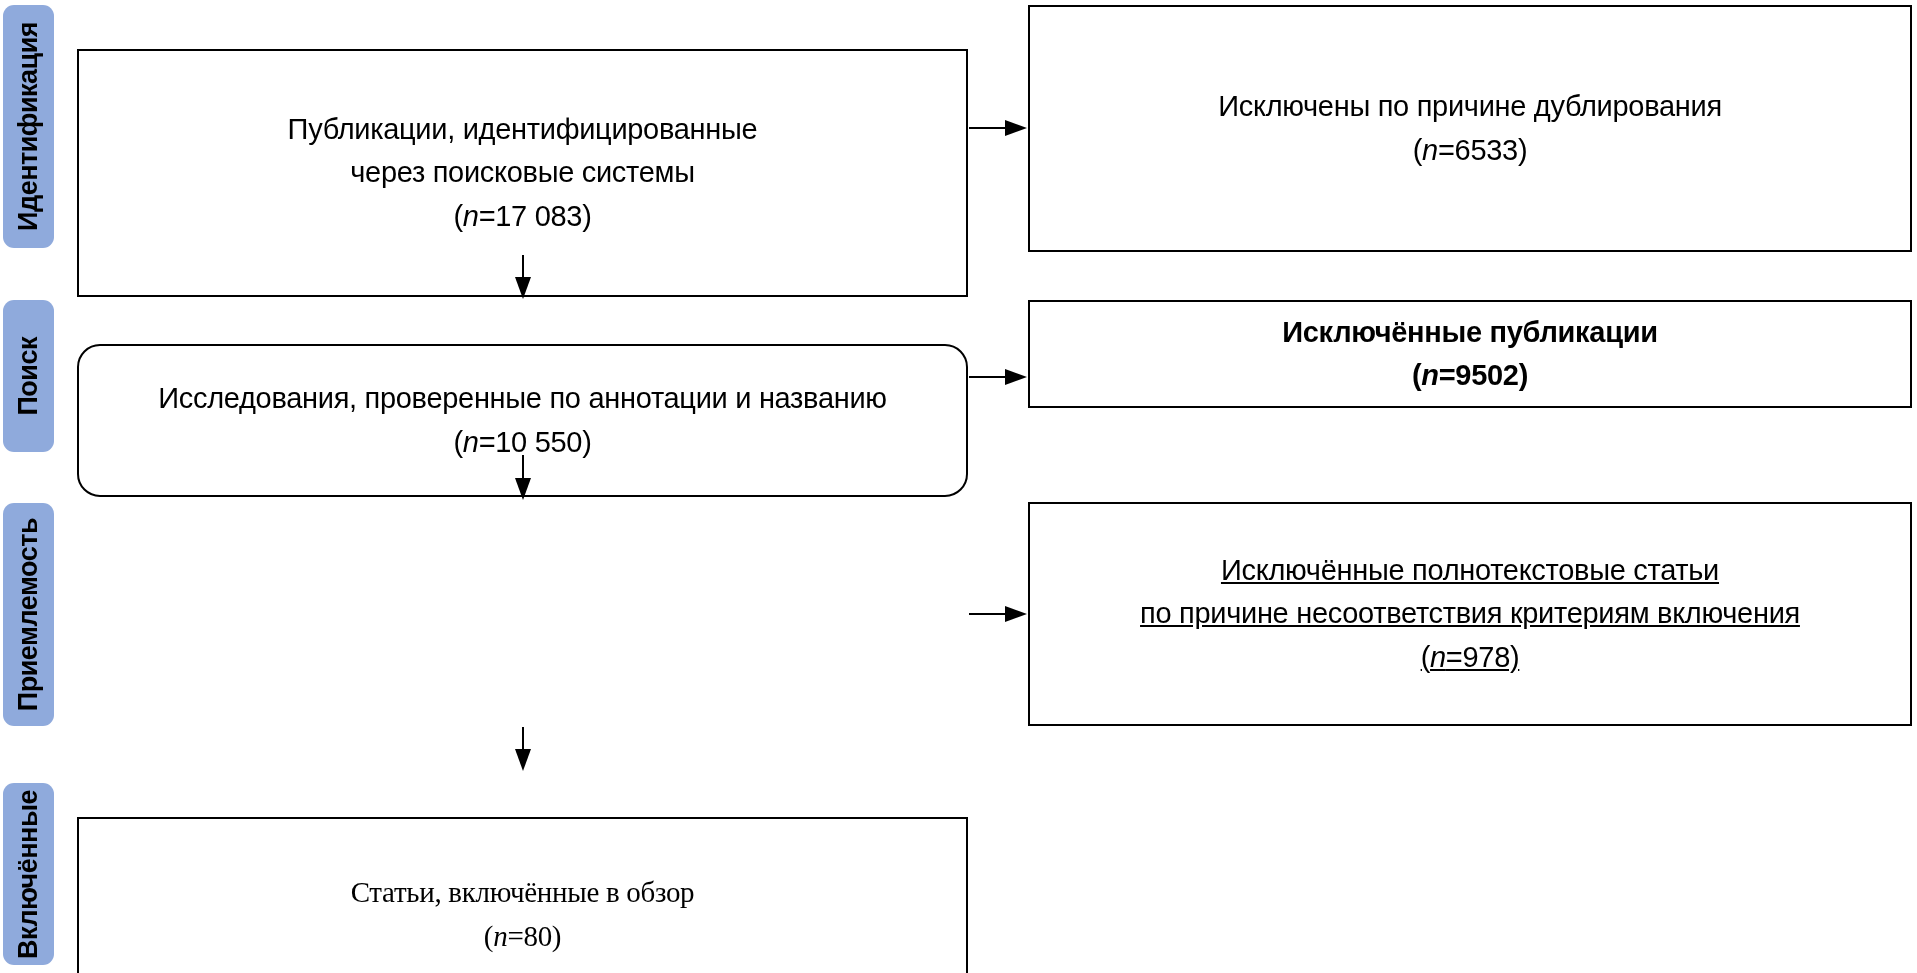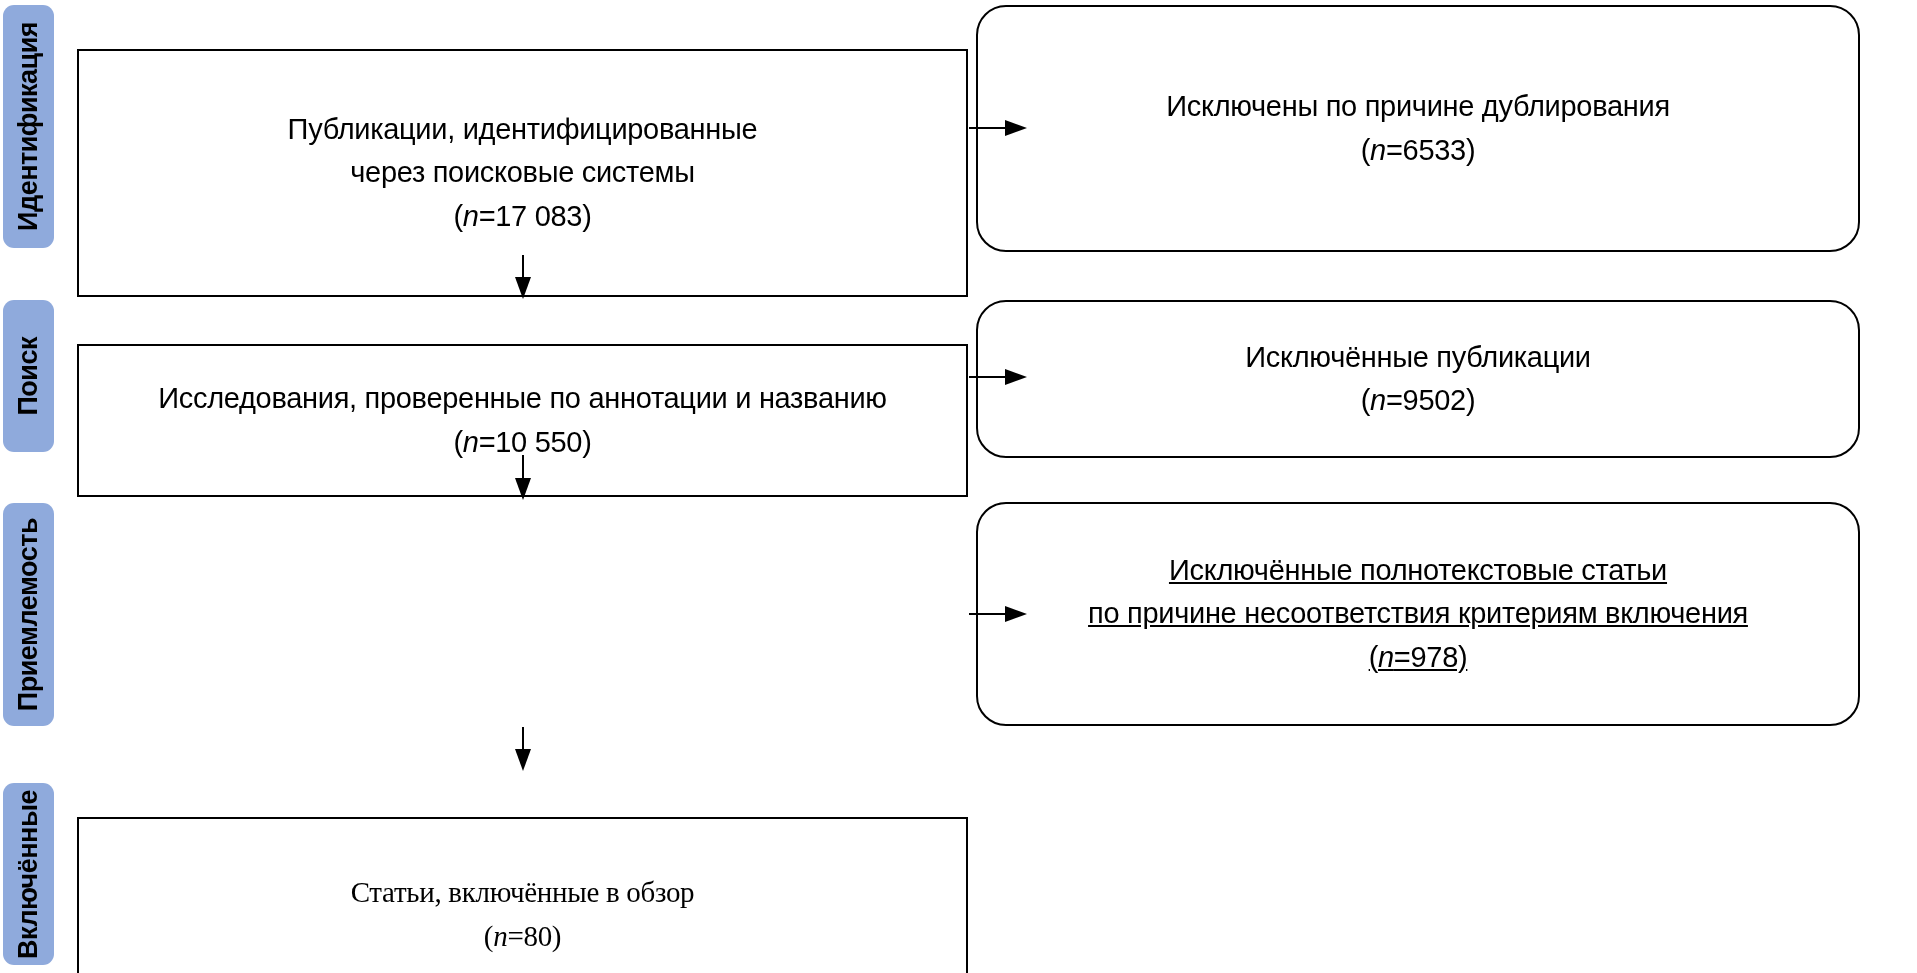--- a/index.html
+++ b/index.html
@@ -47,21 +47,21 @@
     font-size: 29px;
     line-height: 1.5;
     letter-spacing: -0.3px;
     color: #000000;
     padding: 0 20px;
   }
   .flow-box.side {
     border-width: 2px;
   }
   .main-col { left: 77px; width: 891px; margin-top: 44px; }
-  .side-col { left: 976px; width: 884px; border-radius: 30px; }
+  .side-col { left: 1028px; width: 884px; }
   .n-line i { font-style: italic; }
   #arrow-overlay {
     position: absolute;
     top: 0;
     left: 0;
     pointer-events: none;
   }
 </style>
 </head>
 <body>
@@ -80,37 +80,37 @@
   <div class="stage-label" style="top:783px; height:182px;">
     <span class="vtext">Включённые</span>
   </div>
 
   <div class="flow-box main-col" style="top:5px; height:248px;">
     <div>Публикации, идентифицированные</div>
     <div>через поисковые системы</div>
     <div class="n-line"><span>(</span><i>n</i><span>=17 083)</span></div>
   </div>
 
-  <div class="flow-box main-col" style="top:300px; height:153px;">
+  <div class="flow-box main-col" style="top:300px; height:153px;border-radius:23px;">
     <div>Исследования, проверенные по аннотации и названию</div>
     <div class="n-line"><span>(</span><i>n</i><span>=10 550)</span></div>
   </div>
 
 
   <div class="flow-box main-col" style="top:773px; height:195px;font-family:Liberation Serif, serif;">
     <div>Статьи, включённые в обзор</div>
     <div class="n-line"><span>(</span><i>n</i><span>=80)</span></div>
   </div>
 
   <div class="flow-box side side-col" style="top:5px; height:247px;">
     <div>Исключены по причине дублирования</div>
     <div class="n-line"><span>(</span><i>n</i><span>=6533)</span></div>
   </div>
 
-  <div class="flow-box side side-col" style="top:300px; height:158px;">
+  <div class="flow-box side side-col" style="top:300px; height:108px;font-weight:bold;">
     <div>Исключённые публикации</div>
     <div class="n-line"><span>(</span><i>n</i><span>=9502)</span></div>
   </div>
 
   <div class="flow-box side side-col" style="top:502px; height:224px;text-decoration:underline;">
     <div>Исключённые полнотекстовые статьи</div>
     <div>по причине несоответствия критериям включения</div>
     <div class="n-line"><span>(</span><i>n</i><span>=978)</span></div>
   </div>
 

